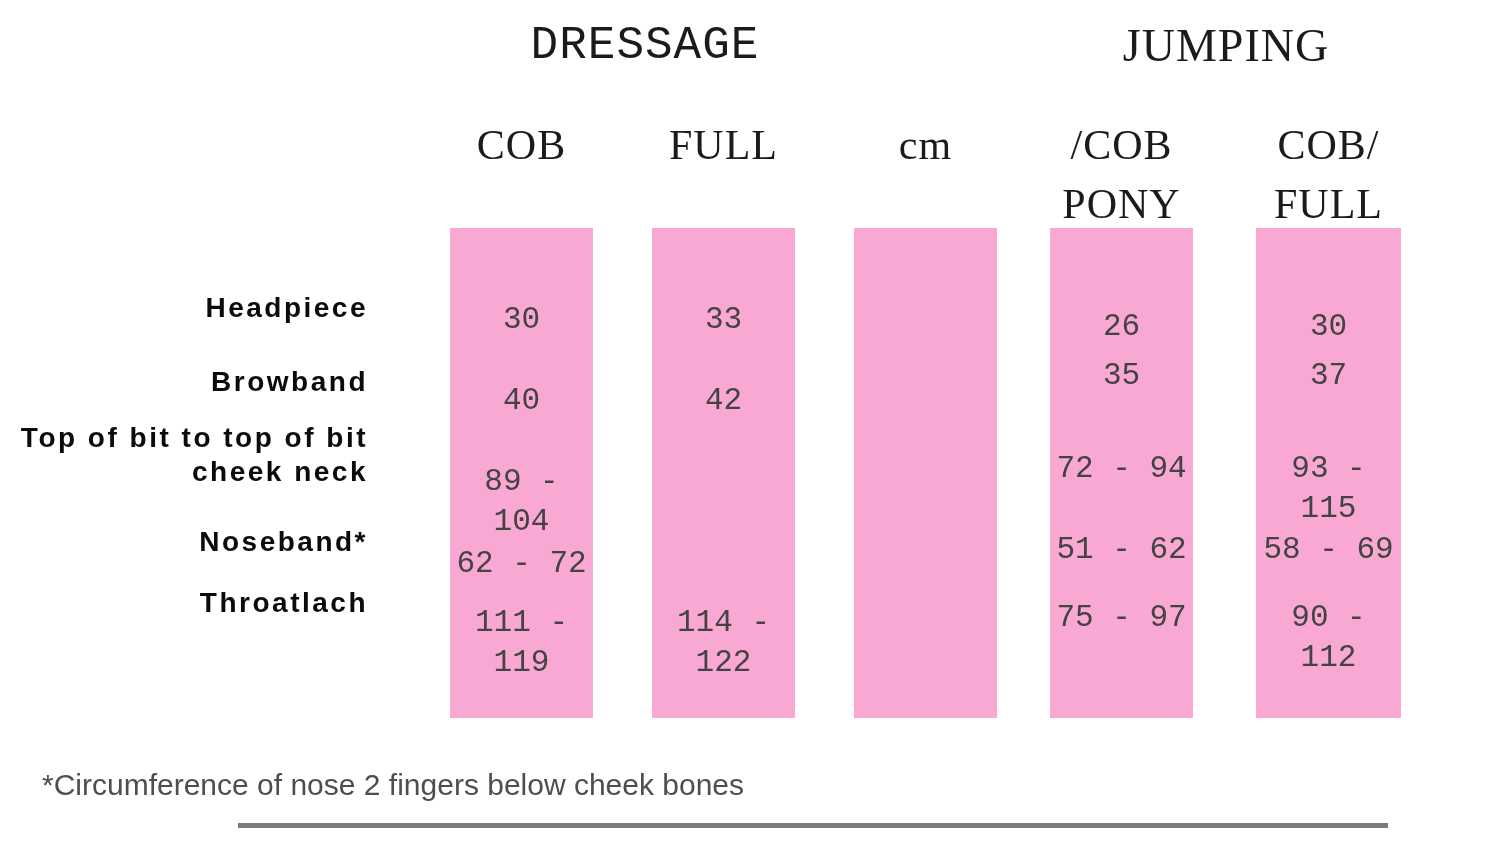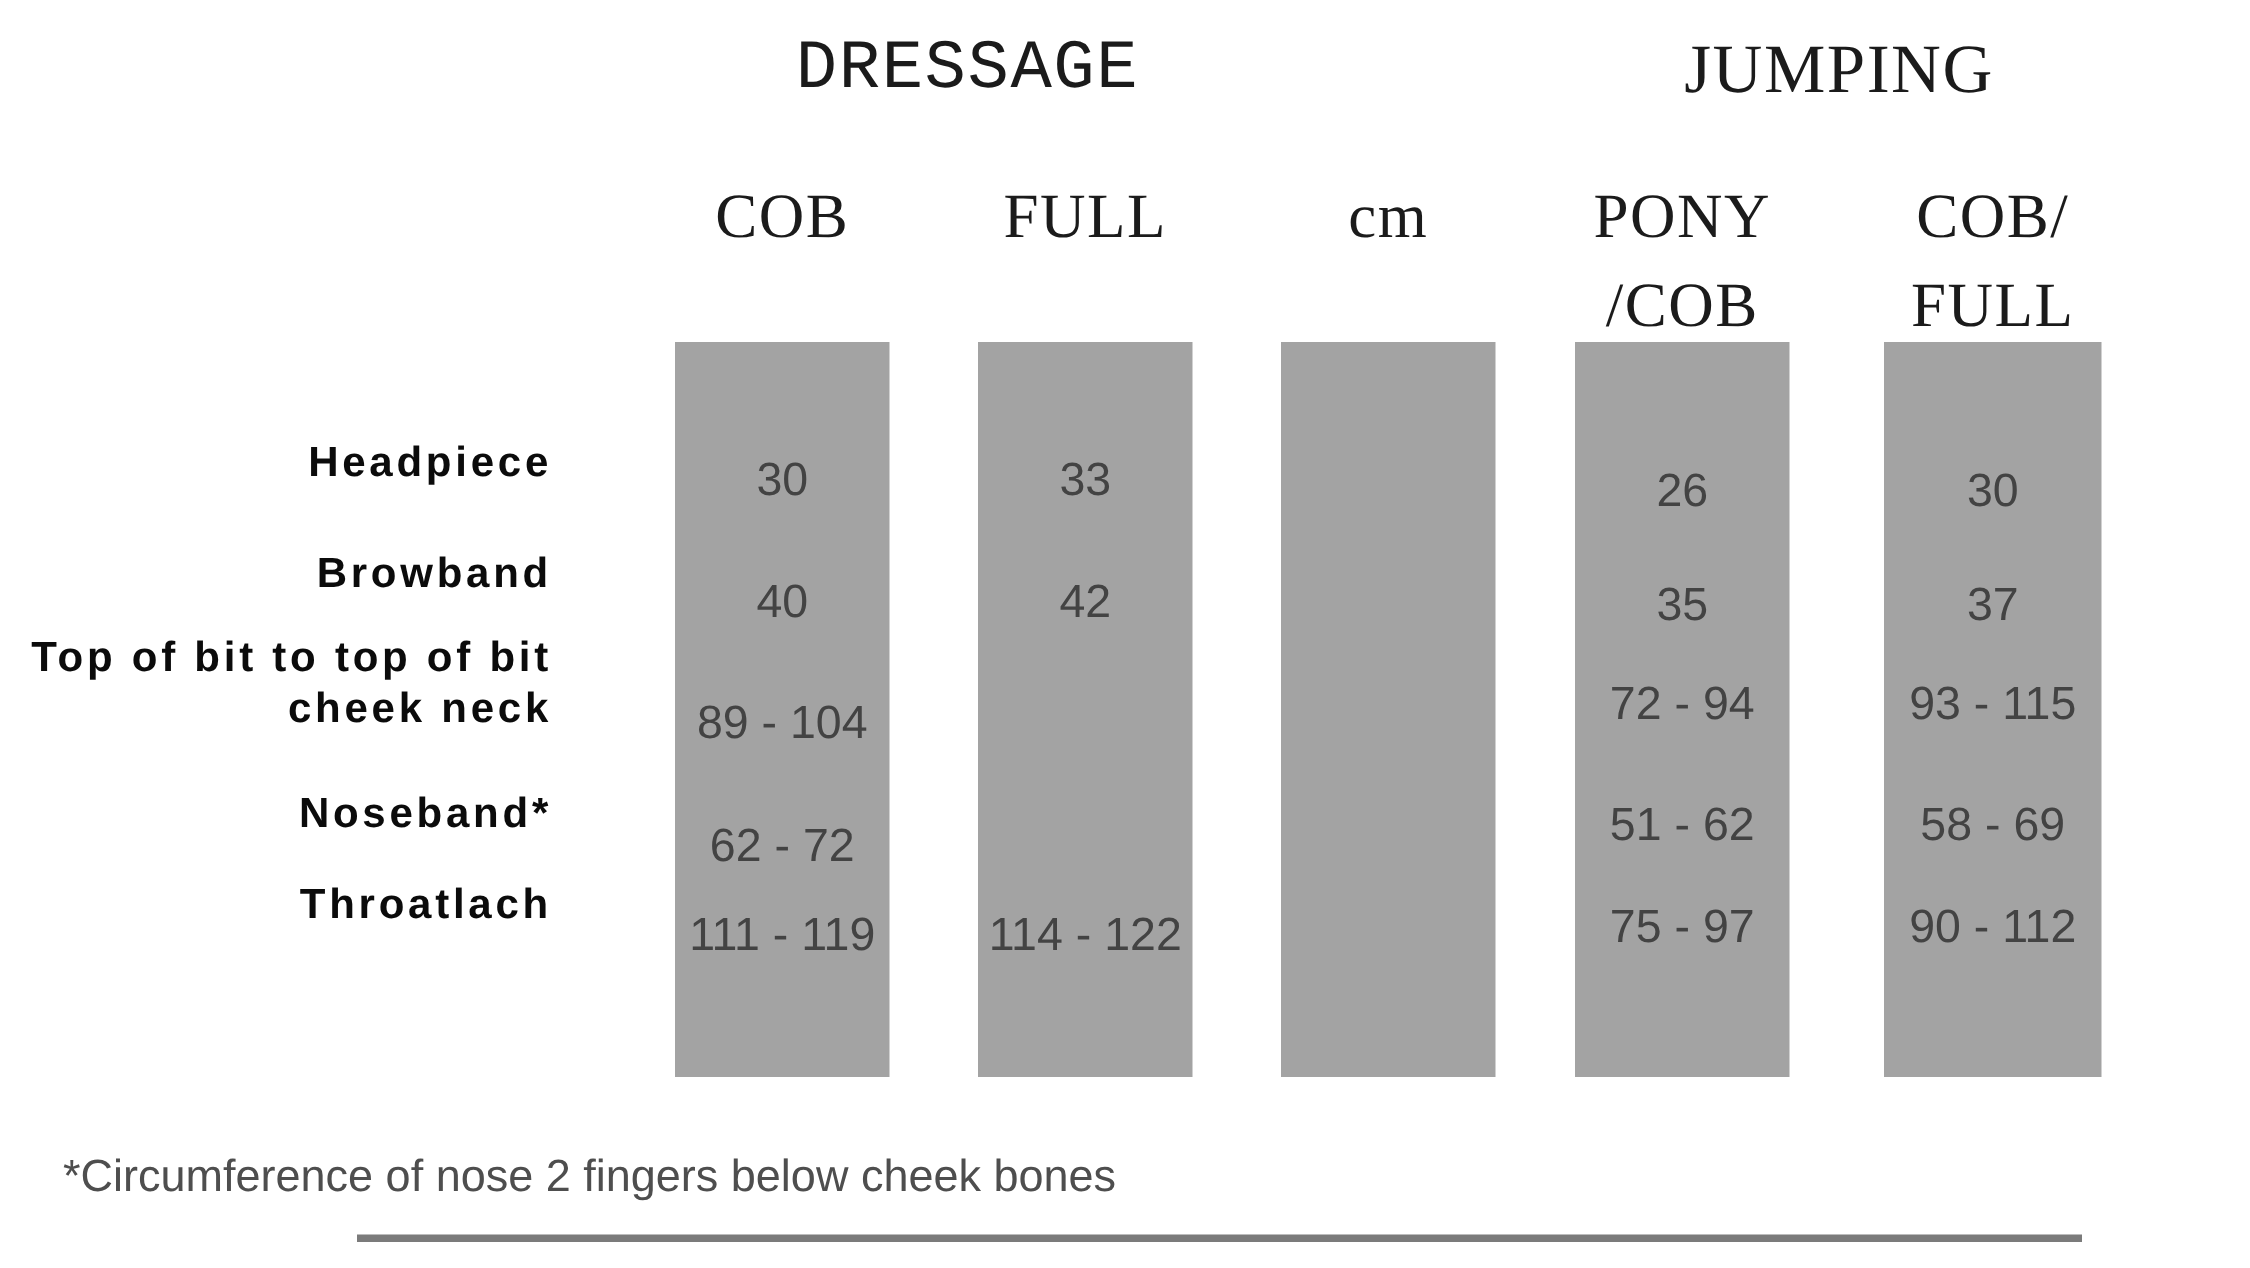--- a/index.html
+++ b/index.html
@@ -32,21 +32,22 @@
   }
   .ch1{left:450px;width:143px;}
   .ch2{left:652px;width:143px;}
   .ch3{left:854px;width:143px;}
   .ch4{left:1050px;width:143px;}
   .ch5{left:1256px;width:145px;}
 
   
   .col{
     position:absolute;top:228px;height:490px;width:143px;
-    background:#a3a3a3;
+    background:#f9a8d4;
+    font-family:Liberation Mono, monospace;
   }
   .c1{left:450px;}
   .c2{left:652px;}
   .c3{left:854px;}
   .c4{left:1050px;}
   .c5{left:1256px;width:145px;}
 
   .val{
     position:absolute;left:0;width:100%;
     height:40px;line-height:40px;
@@ -54,21 +55,21 @@
     font-size:31px;color:#434343;
   }
   
   .dress .r0{top:72px;}
   .dress .r1{top:153px;}
   .dress .r2{top:234px;}
   .dress .r3{top:316px;}
   .dress .r4{top:375px;}
   
   .jump .r0{top:79px;}
-  .jump .r1{top:155px;}
+  .jump .r1{top:128px;}
   .jump .r2{top:221px;}
   .jump .r3{top:302px;}
   .jump .r4{top:370px;}
 
   
   .rowlab{
     position:absolute;left:0;width:368px;
     text-align:right;
     font-weight:bold;font-size:28px;letter-spacing:2.5px;
     color:#0b0b0b;line-height:34px;
@@ -100,22 +101,22 @@
   <div class="col-head ch1">
     <div>COB</div>
   </div>
   <div class="col-head ch2">
     <div>FULL</div>
   </div>
   <div class="col-head ch3">
     <div>cm</div>
   </div>
   <div class="col-head ch4">
+    <div>/COB</div>
     <div>PONY</div>
-    <div>/COB</div>
   </div>
   <div class="col-head ch5">
     <div>COB/</div>
     <div>FULL</div>
   </div>
 
   <div class="rowlab rl0">
     <div>Headpiece</div>
   </div>
   <div class="rowlab rl1">

